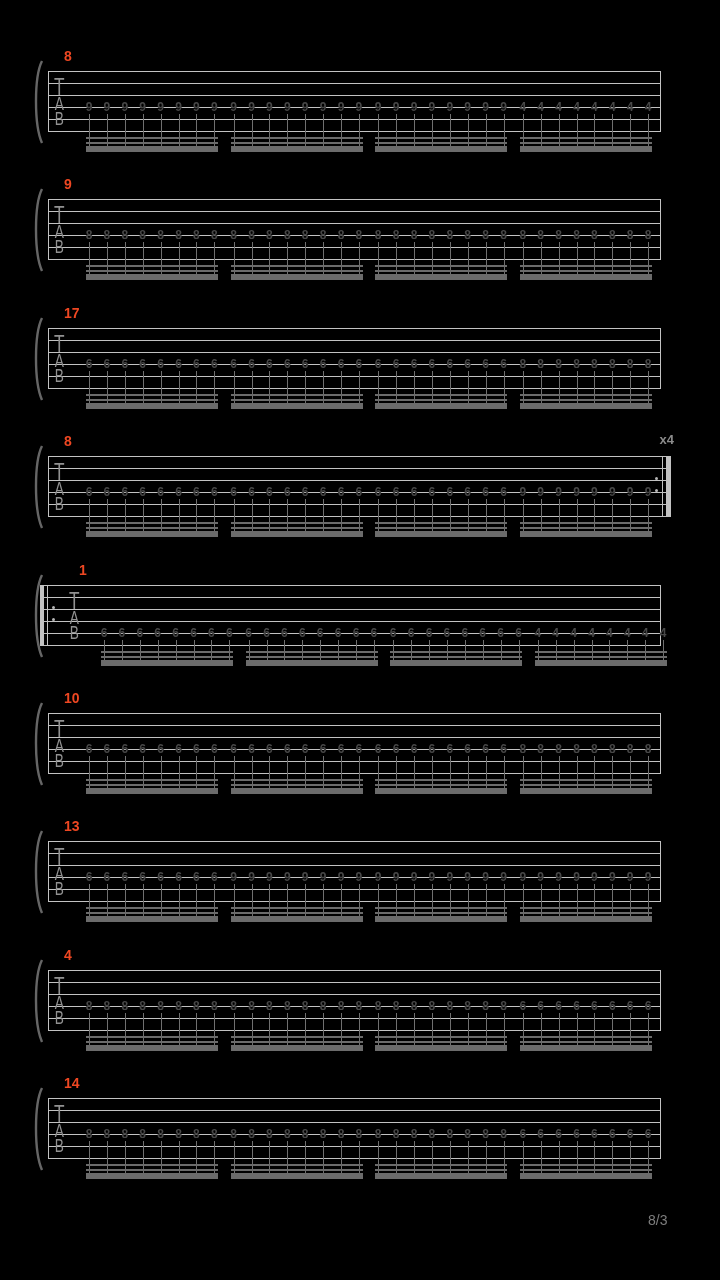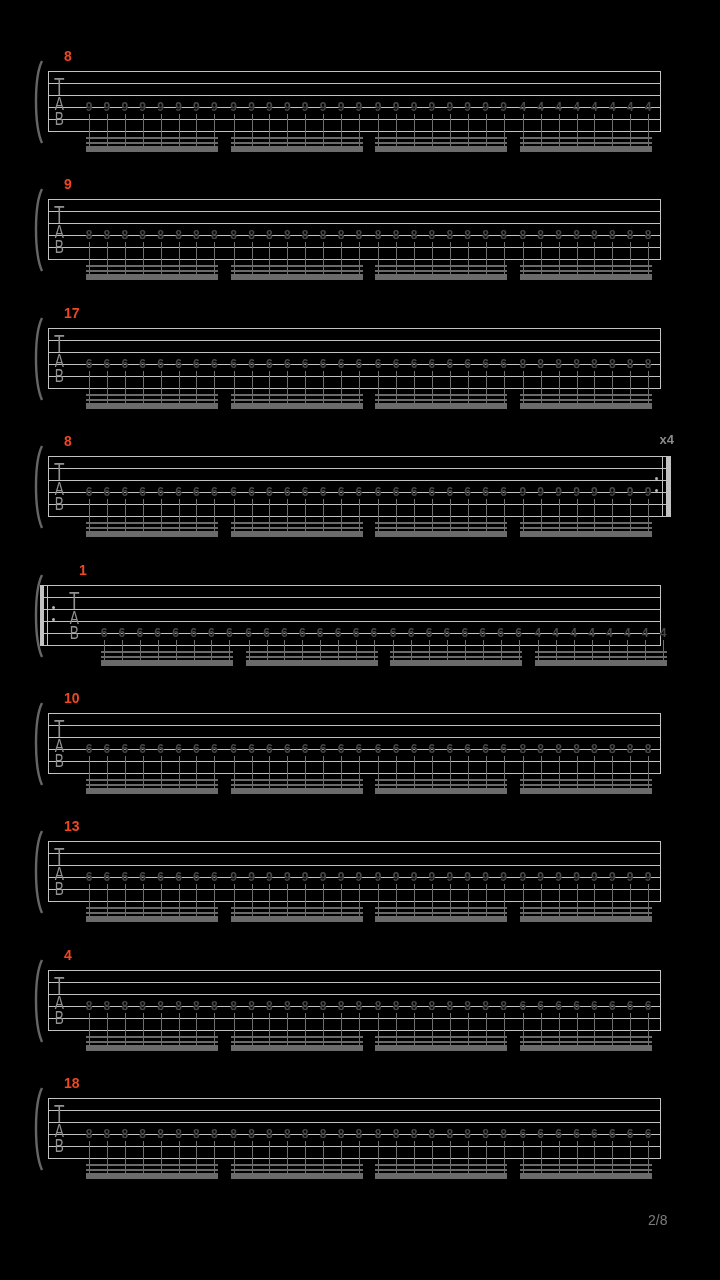--- a/index.html
+++ b/index.html
@@ -787,21 +787,21 @@
         <path d="M11,2 C3,18 3,66 11,84" stroke="#666666" stroke-width="2.4" fill="none"></path>
       </svg>
       <div class="sline" style="left: 48px; top: 1098px; width: 612px; background: rgb(194, 194, 194);"></div>
       <div class="sline" style="left: 48px; top: 1110px; width: 612px; background: rgb(194, 194, 194);"></div>
       <div class="sline" style="left: 48px; top: 1122px; width: 612px; background: rgb(194, 194, 194);"></div>
       <div class="sline" style="left: 48px; top: 1134px; width: 612px; background: rgb(194, 194, 194);"></div>
       <div class="sline" style="left: 48px; top: 1146px; width: 612px; background: rgb(194, 194, 194);"></div>
       <div class="sline" style="left: 48px; top: 1158px; width: 612px; background: rgb(194, 194, 194);"></div>
       <div class="barline" style="left: 48px; top: 1098px; height: 61px; background: rgb(194, 194, 194);"></div>
       <div class="barline" style="left: 660px; top: 1098px; height: 61px; background: rgb(194, 194, 194);"></div>
-      <div class="mnum" style="left: 64px; top: 1077px; color: rgb(238, 71, 34);">18</div>
+      <div class="mnum" style="left: 64px; top: 1077px; color: rgb(238, 71, 34);">14</div>
       <div class="cleftxt" style="left: 50px; top: 1104px; color: rgb(145, 145, 145);">
         <div class="clef-t">T</div>
         <div class="clef-a">A</div>
         <div class="clef-b">B</div>
       </div>
       <div class="fret" style="left: 81px; top: 1128px; color: rgb(71, 71, 71);">8</div>
       <div class="stem" style="left: 89px; top: 1141px; height: 38px; background: rgb(111, 111, 111);"></div>
       <div class="fret" style="left: 98.9px; top: 1128px; color: rgb(71, 71, 71);">8</div>
       <div class="stem" style="left: 107px; top: 1141px; height: 38px; background: rgb(111, 111, 111);"></div>
       <div class="fret" style="left: 116.8px; top: 1128px; color: rgb(71, 71, 71);">8</div>
@@ -870,14 +870,14 @@
       <div class="beam" style="left: 231px; top: 1164px; width: 132px; height: 2px; background: rgb(107, 107, 107);"></div>
       <div class="beam" style="left: 231px; top: 1169px; width: 132px; height: 2px; background: rgb(107, 107, 107);"></div>
       <div class="beam" style="left: 231px; top: 1173px; width: 132px; height: 6px; background: rgb(107, 107, 107);"></div>
       <div class="beam" style="left: 375px; top: 1164px; width: 132px; height: 2px; background: rgb(107, 107, 107);"></div>
       <div class="beam" style="left: 375px; top: 1169px; width: 132px; height: 2px; background: rgb(107, 107, 107);"></div>
       <div class="beam" style="left: 375px; top: 1173px; width: 132px; height: 6px; background: rgb(107, 107, 107);"></div>
       <div class="beam" style="left: 520px; top: 1164px; width: 132px; height: 2px; background: rgb(107, 107, 107);"></div>
       <div class="beam" style="left: 520px; top: 1169px; width: 132px; height: 2px; background: rgb(107, 107, 107);"></div>
       <div class="beam" style="left: 520px; top: 1173px; width: 132px; height: 6px; background: rgb(107, 107, 107);"></div>
     </div>
-  <div class="page-indicator">2/8</div>
+  <div class="page-indicator">8/3</div>
 </div>
 
 </body></html>

